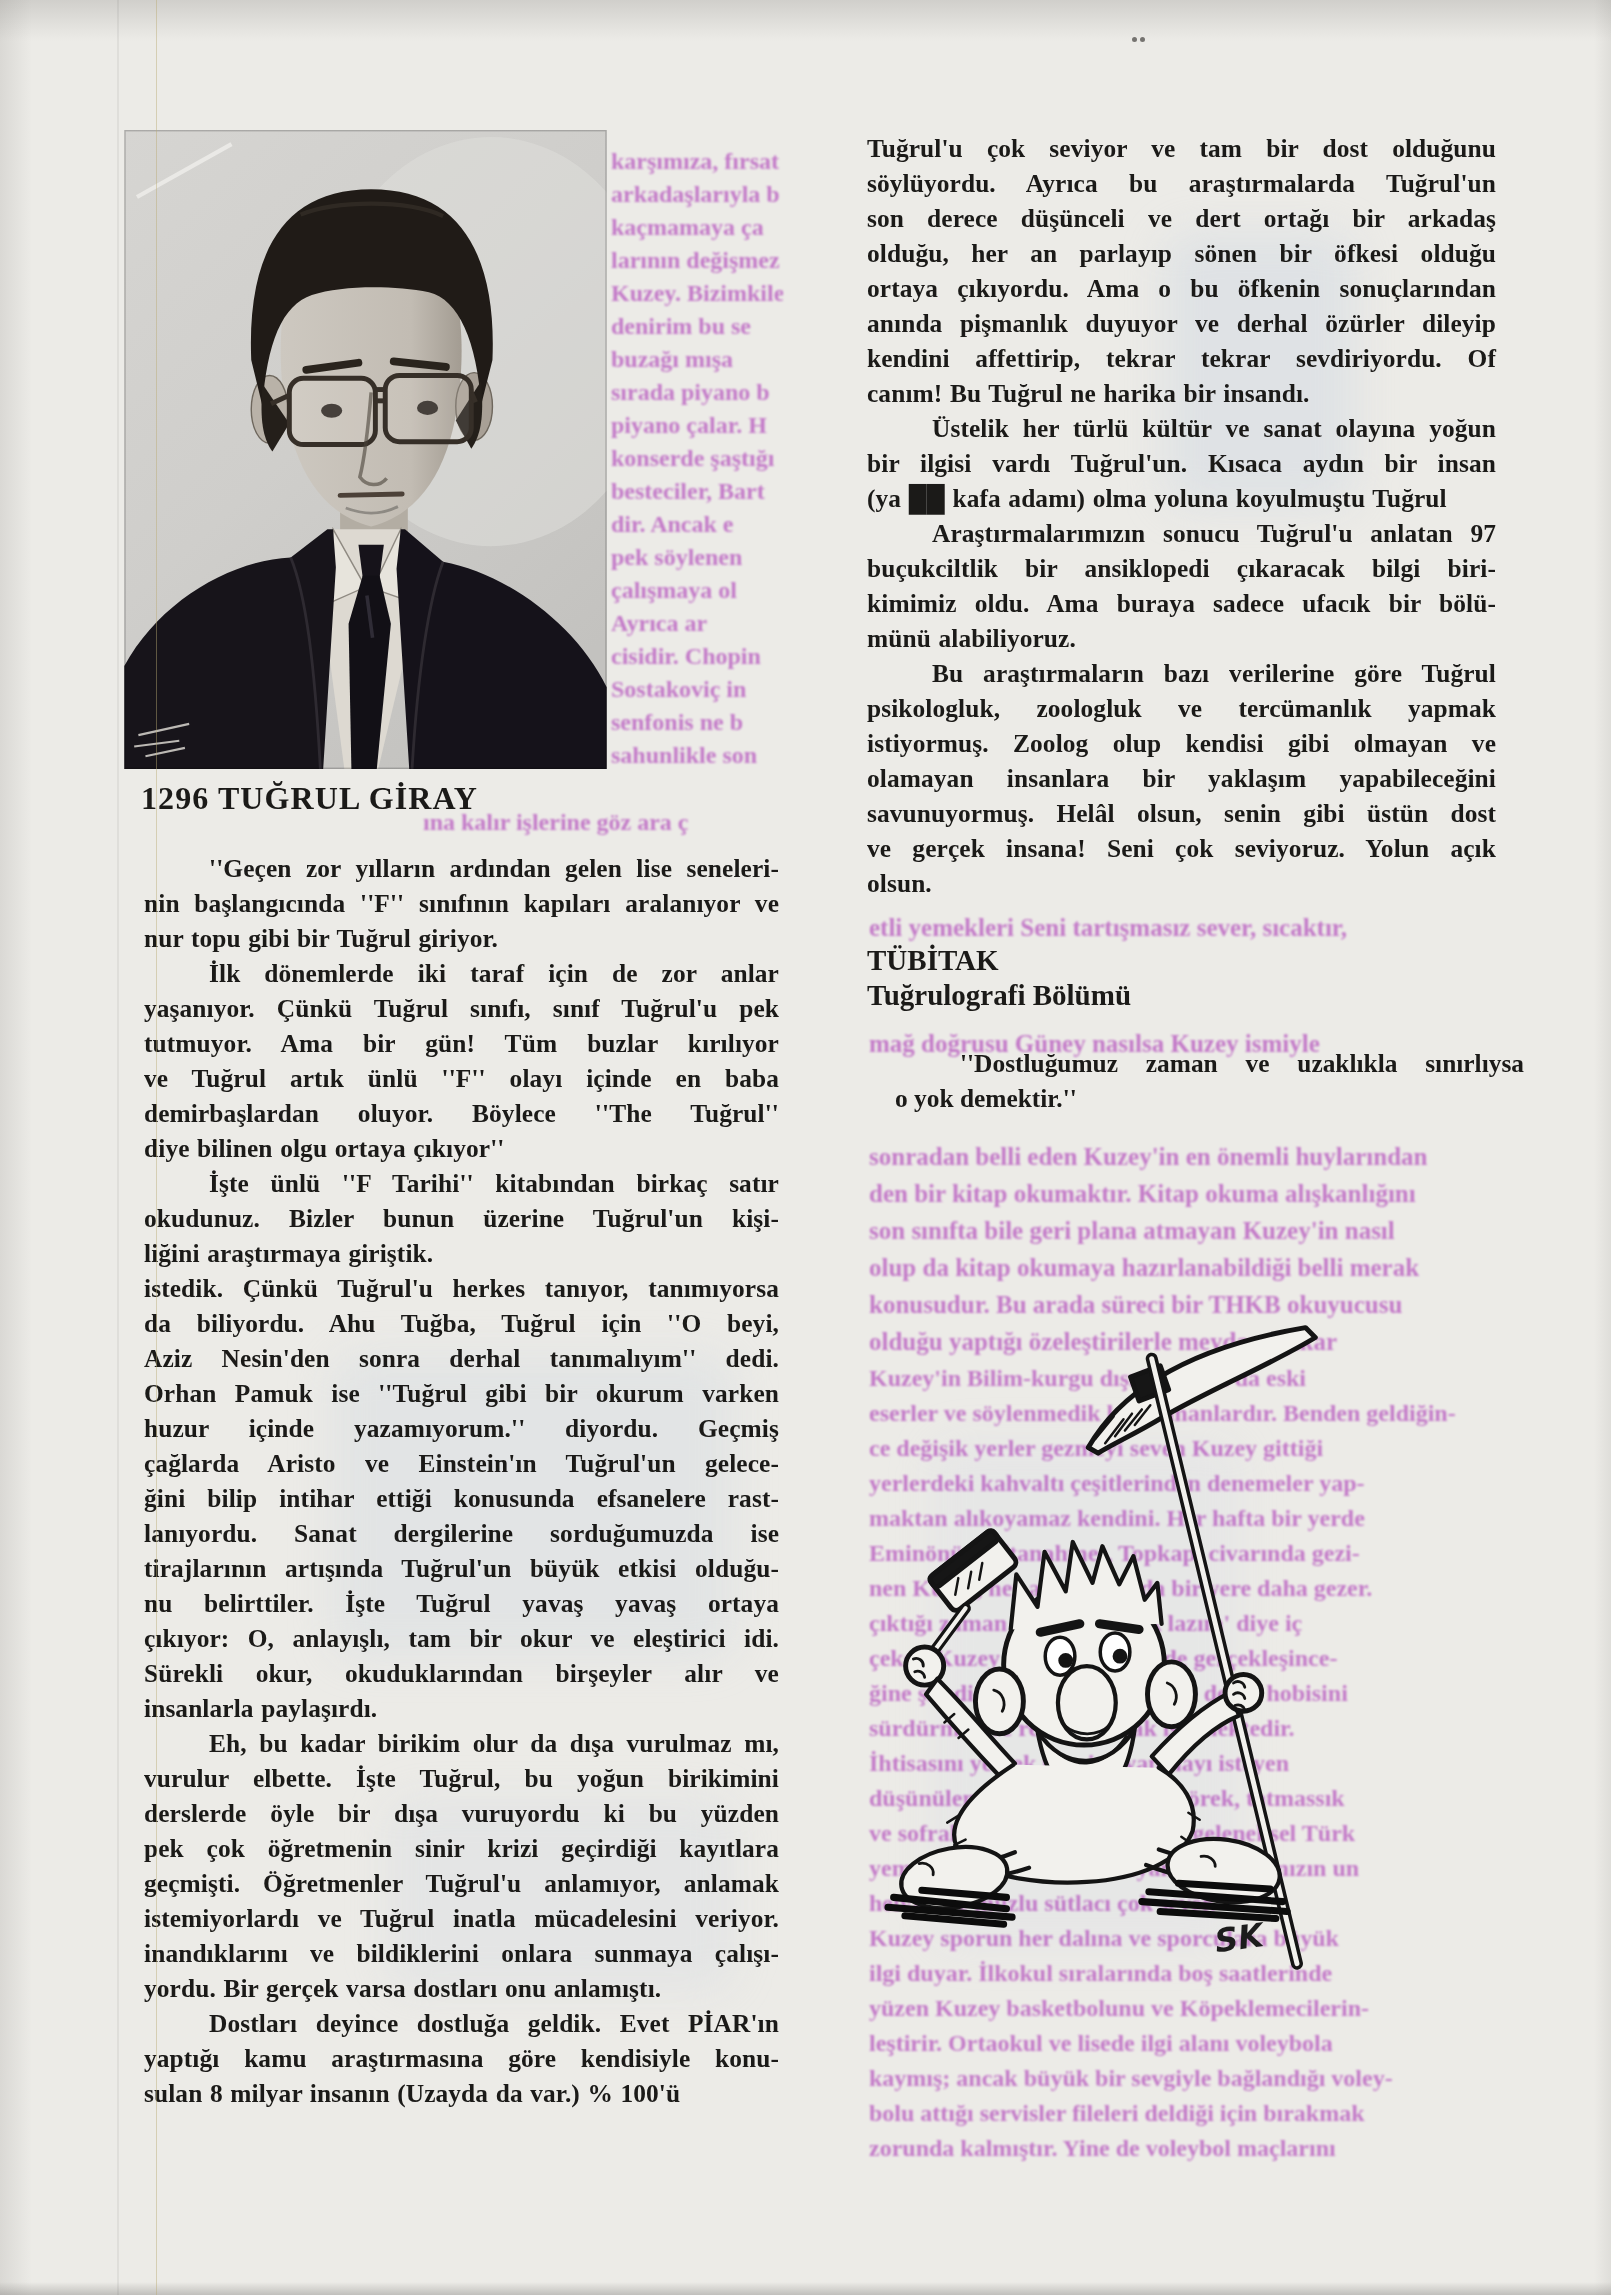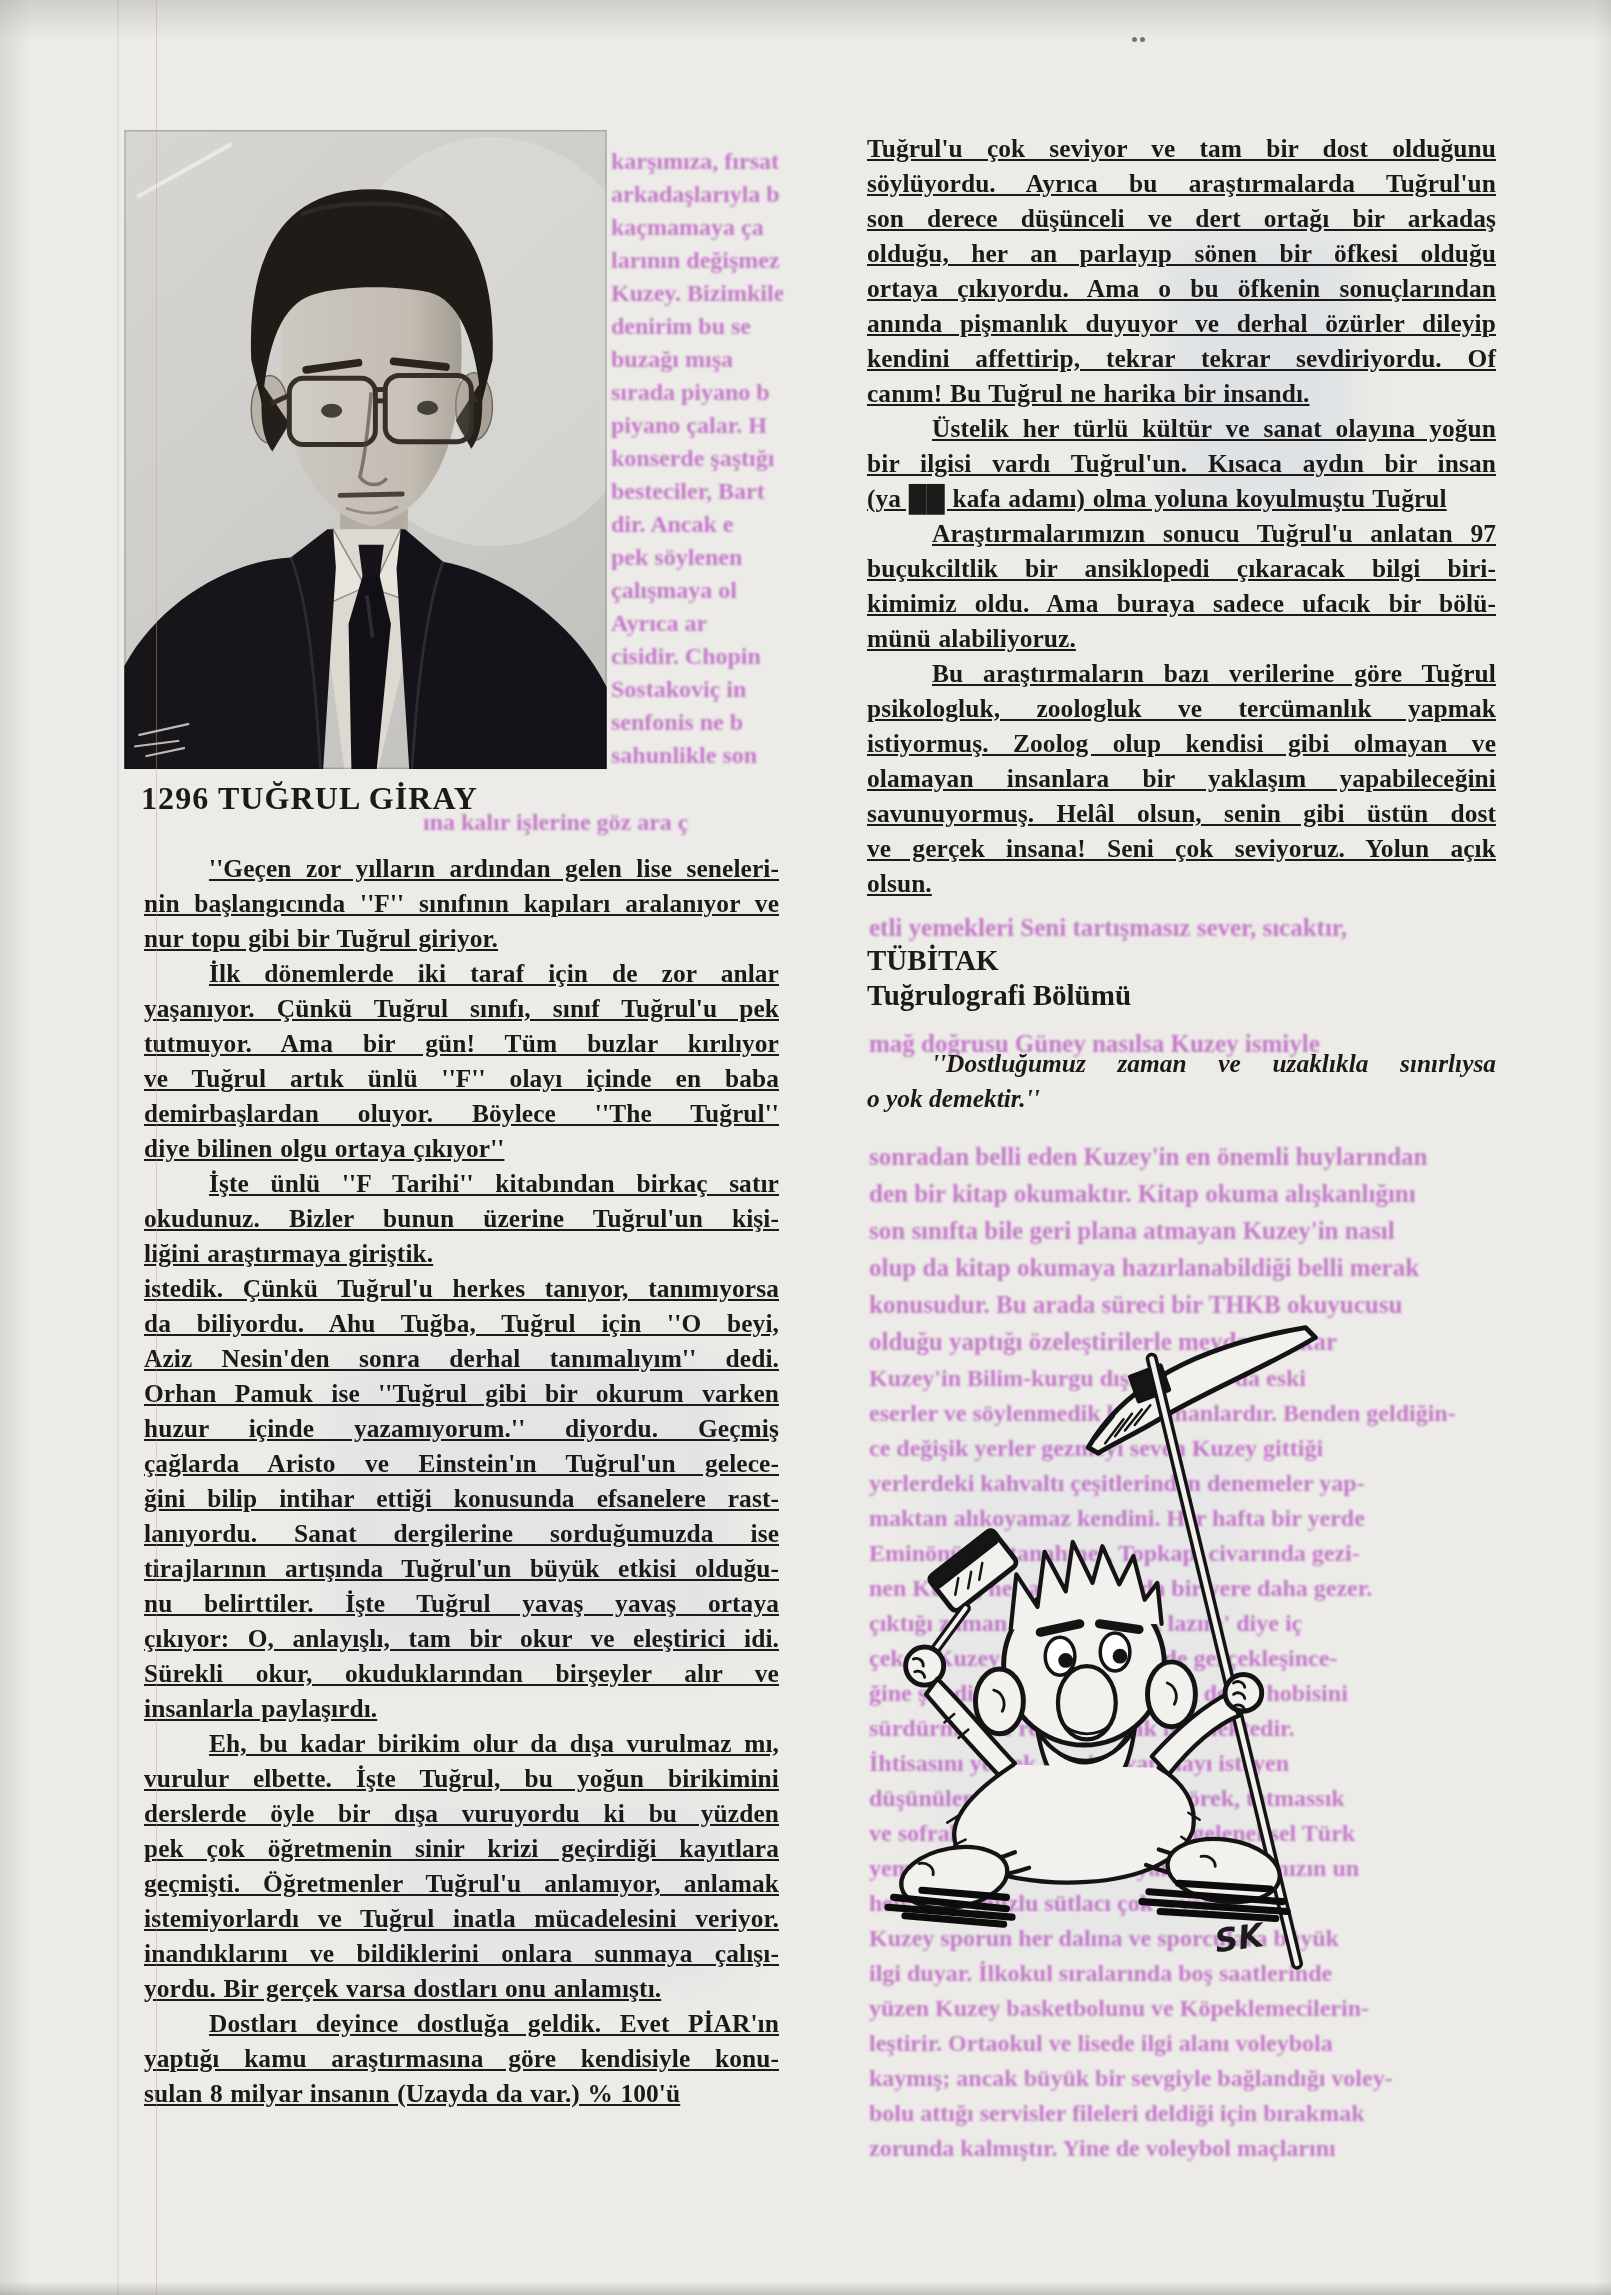--- a/index.html
+++ b/index.html
@@ -38,31 +38,31 @@
   .g-right-a .gln{line-height:37px;}
   .g-right-b{left:869px;top:1025px;width:627px;height:40px;font-size:25px;}
   .g-right-b .gln{line-height:37px;}
   .g-right-block{left:869px;top:1138px;width:627px;height:224px;font-size:25px;}
   .g-right-block .gln{line-height:37px;}
   .g-right-lower{left:869px;top:1361px;width:627px;height:800px;font-size:24px;}
   .g-right-lower .gln{line-height:35px;}
 
   
   .col{position:absolute;z-index:4;font-size:25.4px;font-weight:700;letter-spacing:0.1px;word-spacing:1.1px;}
-  .col .ln{line-height:35px;text-align:justify;text-align-last:justify;text-decoration:underline;-moz-text-align-last:justify;}
+  .col .ln{line-height:35px;text-align:justify;text-align-last:justify;-moz-text-align-last:justify;}
   .col .ln.ind{text-indent:65px;}
   .col .ln.end{text-align-last:left;-moz-text-align-last:left;}
   .left-col{left:144px;top:851px;width:635px;}
   .right-col{left:867px;top:131px;width:629px;}
 
   .caption{position:absolute;left:141px;top:780px;z-index:4;font-size:32px;font-weight:700;letter-spacing:1.1px;}
 
   .signoff{position:absolute;left:867px;top:943px;width:629px;z-index:4;
            font-size:29px;font-weight:700;line-height:35px;}
-  .quote{position:absolute;left:867px;top:1046px;width:629px;z-index:4;font-size:25.4px;font-weight:700;font-style:italic;}
+  .quote{position:absolute;left:895px;top:1046px;width:629px;z-index:4;font-size:25.4px;font-weight:700;}
   .quote .ln{line-height:35px;text-align:justify;text-align-last:justify;}
   .quote .ln.ind{text-indent:65px;}
   .quote .ln.end{text-align-last:left;}
 
   .photo{position:absolute;left:124px;top:130px;width:483px;height:639px;z-index:4;}
   .cartoon{position:absolute;left:875px;top:1298px;width:466px;height:684px;z-index:3;}
 </style>
 </head>
 <body>
 

